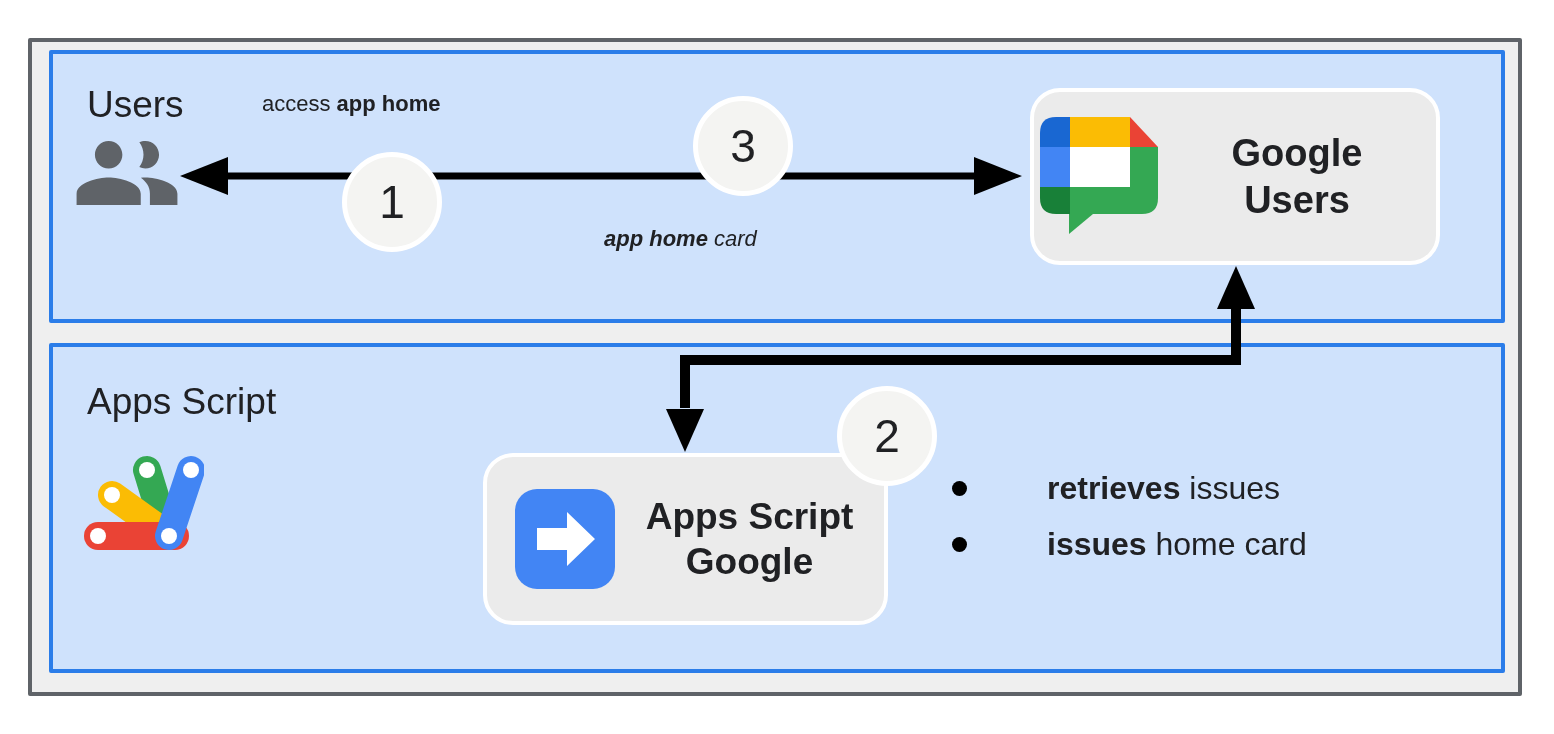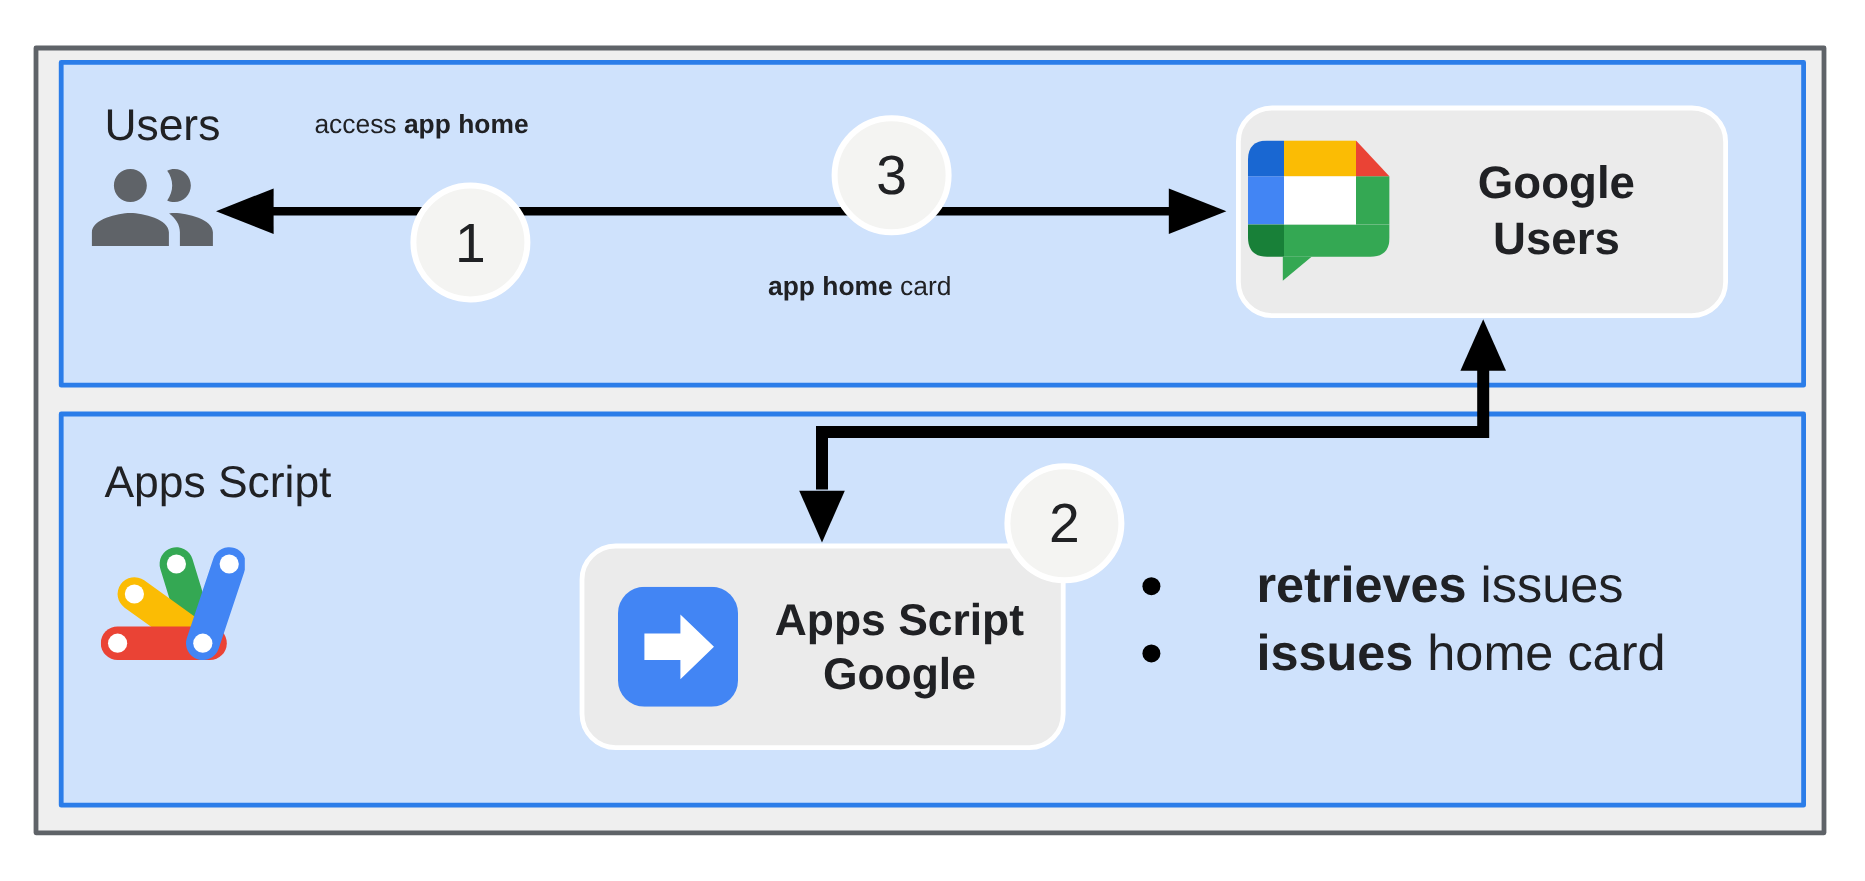--- a/index.html
+++ b/index.html
@@ -45,26 +45,26 @@
     background:var(--badge-fill,#f4f4f2);border:5px solid #ffffff;
     display:flex;align-items:center;justify-content:center;
     font-size:46px;font-weight:400;color:var(--text,#202124);z-index:8;}
   .badge-1{left:342px;top:152px;}
   .badge-3{left:693px;top:96px;}
   .badge-2{left:837px;top:386px;}
 
   .edge-label{position:absolute;font-size:22px;font-weight:400;color:var(--text,#202124);white-space:nowrap;z-index:7;}
   .edge-label b{font-weight:700;}
   .edge-request{left:262px;top:91px;}
-  .edge-response{left:640px;top:226px;}
+  .edge-response{left:604px;top:226px;font-style:italic;}
 
   .bullets{position:absolute;left:952px;top:468px;z-index:5;}
   .bullet-row{display:flex;align-items:center;height:40px;margin-bottom:16px;}
   .bullet-dot{width:15px;height:15px;border-radius:50%;background:var(--arrow,#000000);margin-right:80px;flex:none;}
-  .bullet-text{font-size:42px;font-weight:400;white-space:nowrap;}
+  .bullet-text{font-size:32px;font-weight:400;white-space:nowrap;}
   .bullet-text b{font-weight:700;}
 
   .f-blue{fill:var(--g-blue,#4285f4);} .f-blued{fill:var(--g-blue-dark,#1967d2);}
   .f-green{fill:var(--g-green,#34a853);} .f-greend{fill:var(--g-green-dark,#188038);}
   .f-yellow{fill:var(--g-yellow,#fbbc04);} .f-red{fill:var(--g-red,#ea4335);}
   .f-white{fill:#ffffff;} .f-gray{fill:var(--icon-gray,#5f6368);}
   .s-yellow{stroke:var(--g-yellow,#fbbc04);} .s-red{stroke:var(--g-red,#ea4335);}
   .s-green{stroke:var(--g-green,#34a853);} .s-blue{stroke:var(--g-blue,#4285f4);}
 </style>
 </head>

